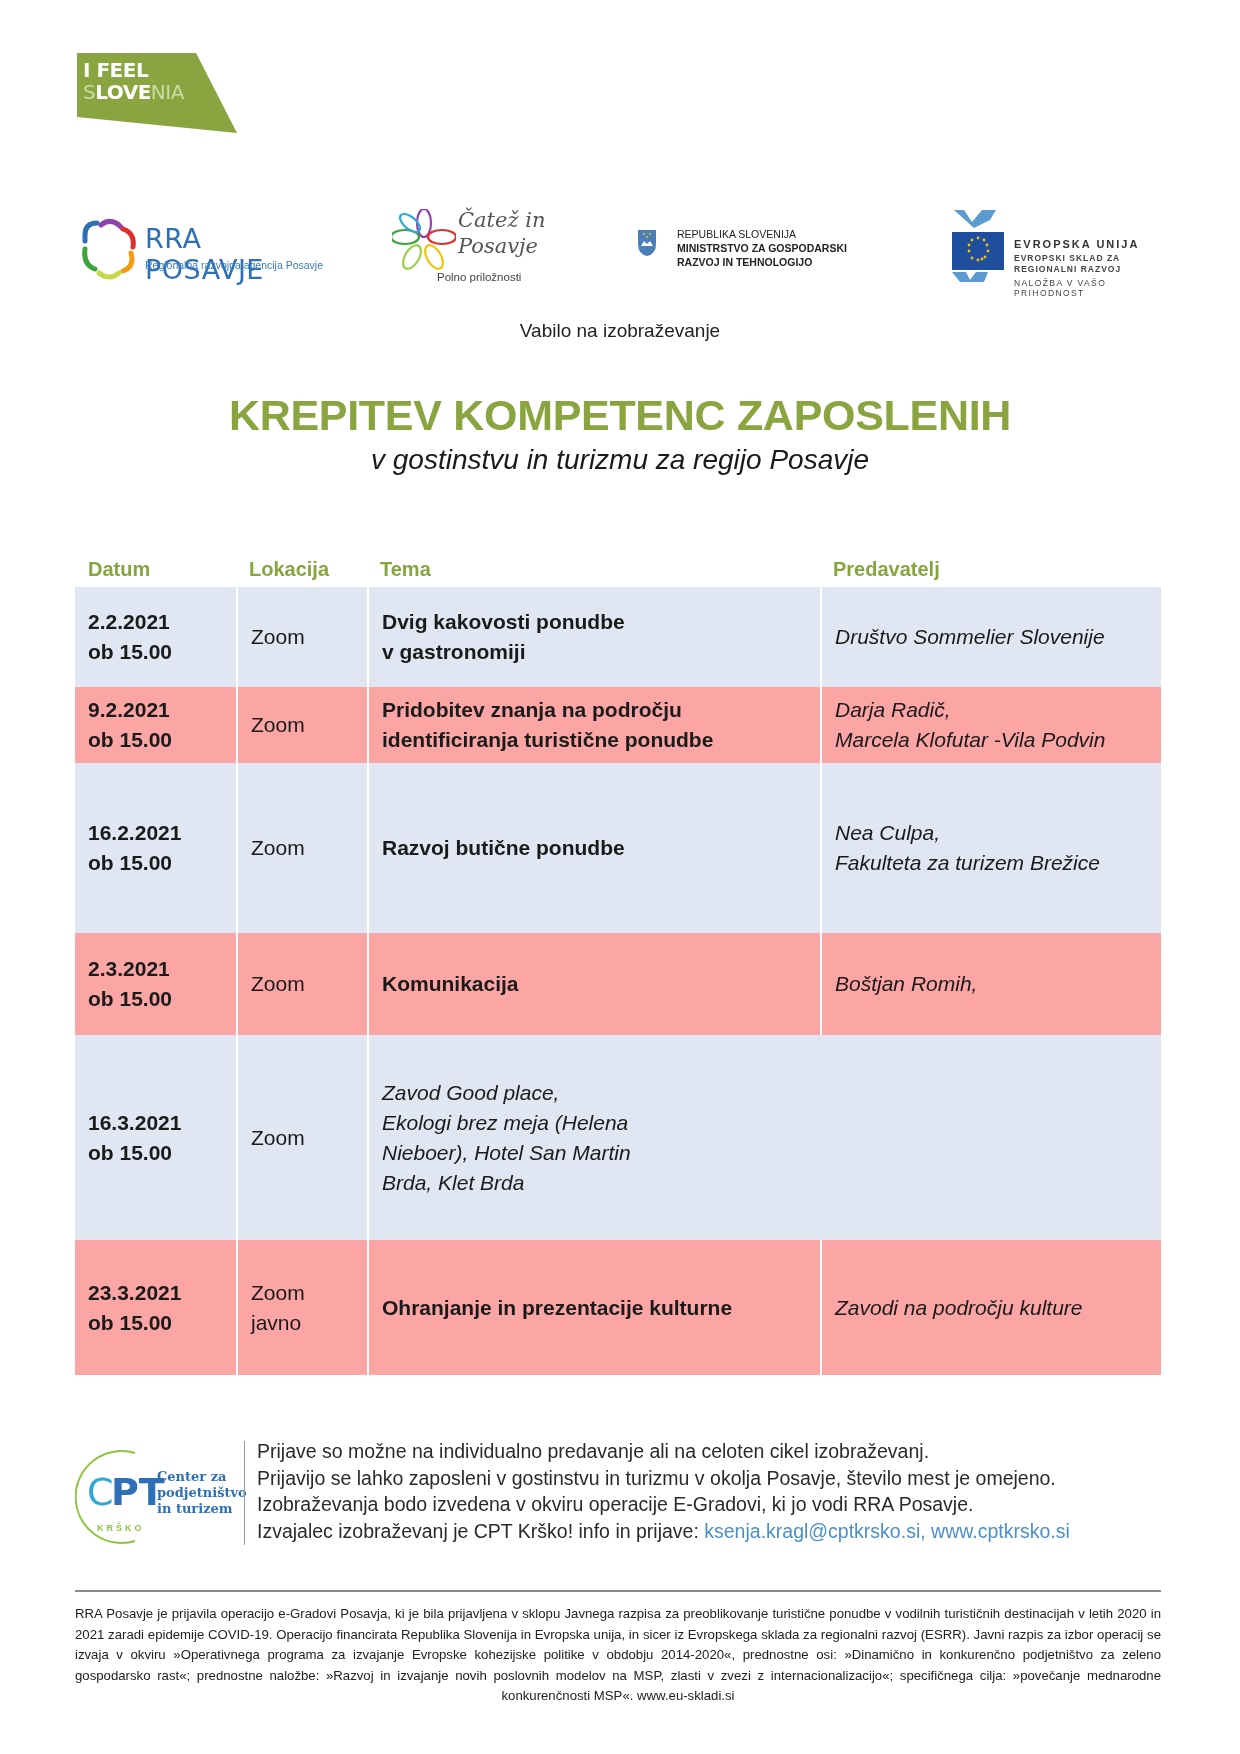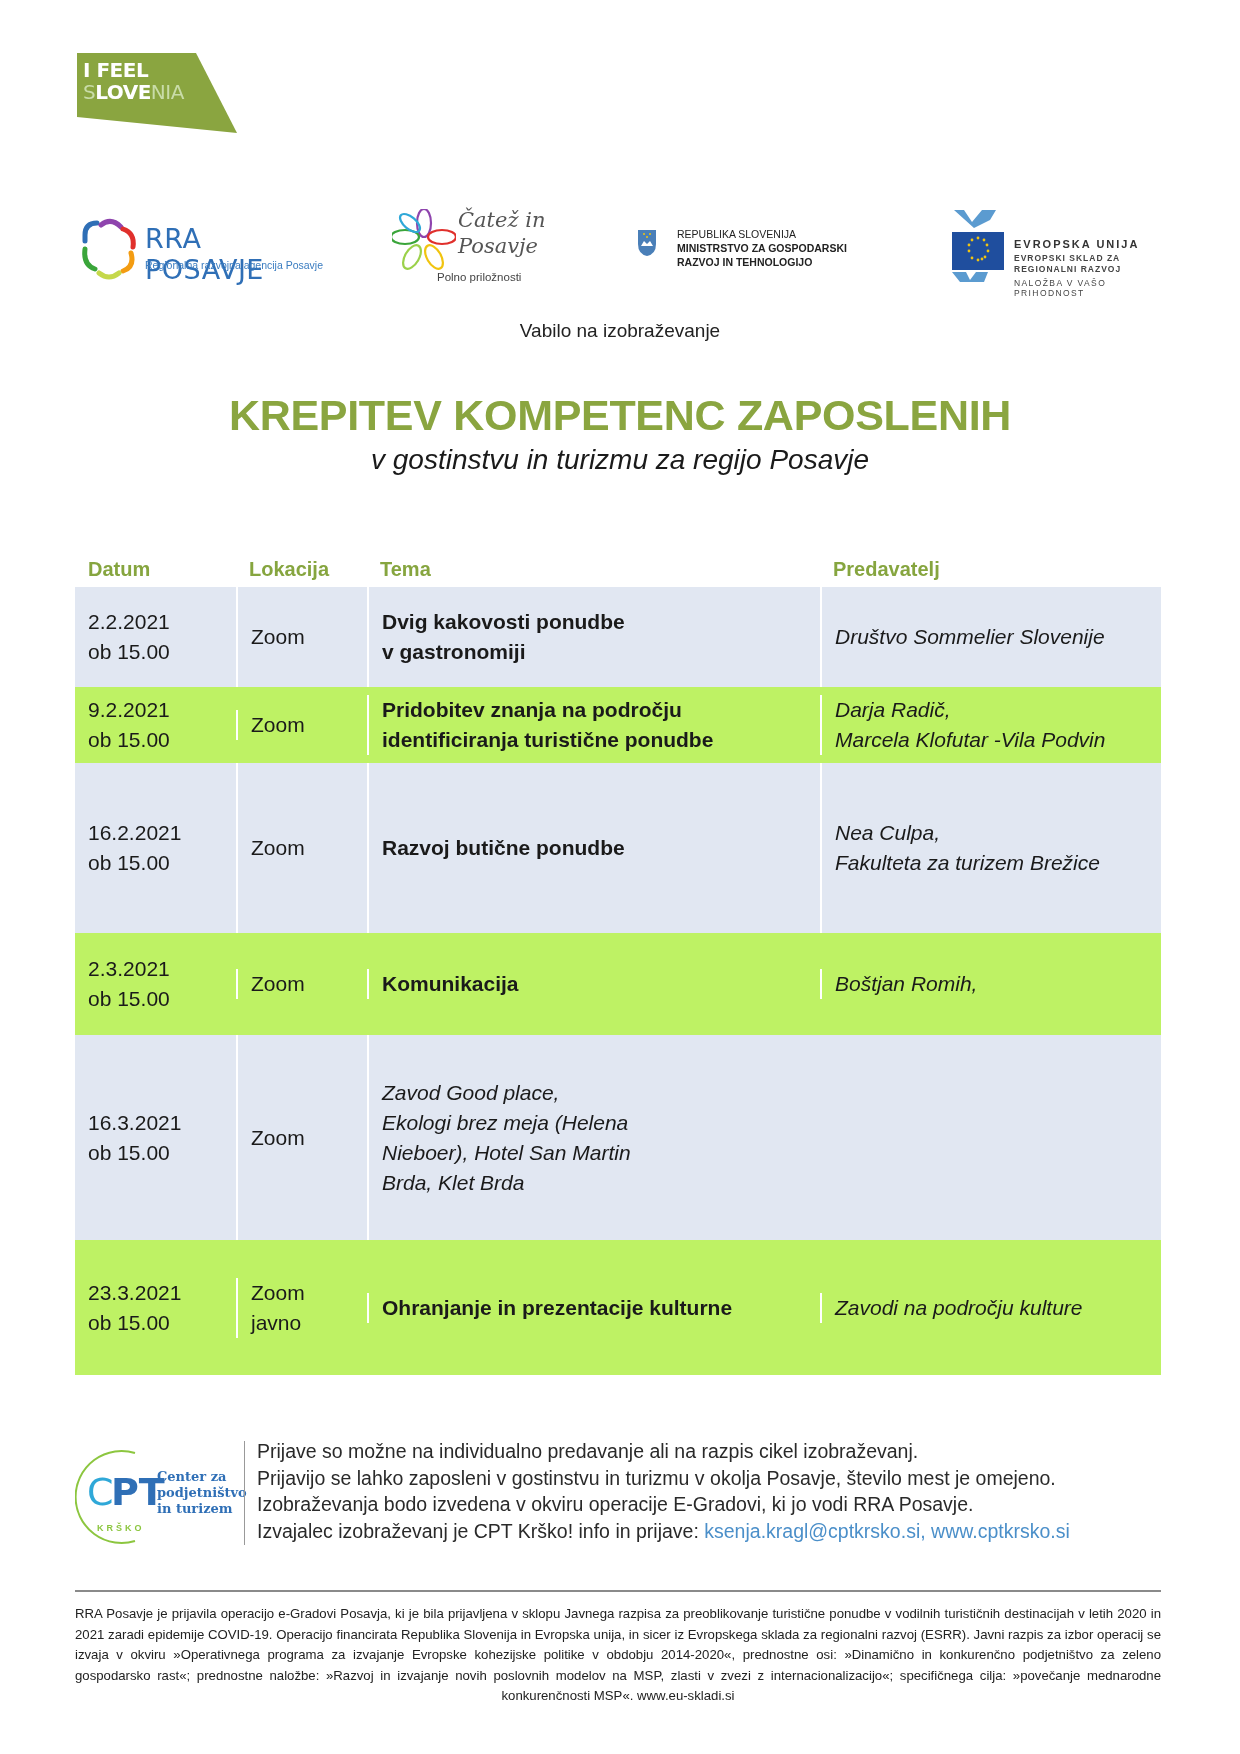--- a/index.html
+++ b/index.html
@@ -41,23 +41,23 @@
   .title { position: absolute; left: 0; width: 1240px; top: 391px; text-align: center; font-size: 43px; font-weight: bold; color: #8aa540; letter-spacing: -0.3px; }
   .subtitle { position: absolute; left: 0; width: 1240px; top: 444px; text-align: center; font-size: 28px; font-style: italic; color: #1a1a1a; }
 
   
   .tbl { position: absolute; left: 75px; top: 552px; width: 1086px; }
   .thead { display: flex; height: 35px; align-items: center; }
   .th { font-size: 20px; font-weight: bold; color: #86a53f; padding-left: 13px; }
   .c1 { width: 161px; } .c2 { width: 131px; } .c3 { width: 453px; } .c4 { width: 341px; }
   .row { display: flex; }
   .row.blue { background: #e1e7f2; }
-  .row.green { background: #bef264; align-items: center; }
+  .row.green { background: #fca5a5; }
   .cell { display: flex; align-items: center; padding-left: 13px; font-size: 21px; line-height: 30px; border-left: 2px solid #ffffff; }
-  .cell.c1 { border-left: none; font-weight: normal; }
+  .cell.c1 { border-left: none; font-weight: bold; }
   .cell.c3 { font-weight: bold; }
   .cell.c4 { font-style: italic; }
   .cell .stack { display: flex; flex-direction: column; }
 
   
   .cpt { position: absolute; left: 75px; top: 1447px; width: 170px; height: 100px; }
   .cpt .lbl { position: absolute; left: 82px; top: 22px; font-size: 13px; line-height: 16px; font-weight: bold; color: #2f6fb6; font-family: "DejaVu Serif", serif; }
   .cpt .krsko { position: absolute; left: 22px; top: 76px; font-size: 9px; color: #8cc63f; letter-spacing: 3px; font-weight: bold; }
   .vsep { position: absolute; left: 244px; top: 1441px; width: 1px; height: 104px; background: #999; }
   .info { position: absolute; left: 257px; top: 1438px; font-size: 19.5px; line-height: 26.5px; color: #2a2a2a; }
@@ -311,20 +311,20 @@
   </svg>
   <div class="lbl">
     <div>Center za</div>
     <div>podjetništvo</div>
     <div>in turizem</div>
   </div>
   <div class="krsko">KRŠKO</div>
 </div>
 <div class="vsep"></div>
 <div class="info">
-  <div>Prijave so možne na individualno predavanje ali na razpis cikel izobraževanj.</div>
+  <div>Prijave so možne na individualno predavanje ali na celoten cikel izobraževanj.</div>
   <div>Prijavijo se lahko zaposleni v gostinstvu in turizmu v okolja Posavje, število mest je omejeno.</div>
   <div>Izobraževanja bodo izvedena v okviru operacije E-Gradovi, ki jo vodi RRA Posavje.</div>
   <div><span>Izvajalec izobraževanj je CPT Krško!  info in prijave: </span><span class="link">ksenja.kragl@cptkrsko.si, www.cptkrsko.si</span></div>
 </div>
 
 <div class="hsep"></div>
 <div class="footer">RRA Posavje je prijavila operacijo e-Gradovi Posavja, ki je bila prijavljena v sklopu Javnega razpisa za preoblikovanje turistične ponudbe  v vodilnih turističnih destinacijah v letih 2020 in 2021 zaradi epidemije COVID-19. Operacijo financirata Republika Slovenija in Evropska unija, in sicer iz Evropskega sklada za regionalni razvoj (ESRR).  Javni razpis za izbor operacij se izvaja v okviru »Operativnega programa za izvajanje Evropske kohezijske politike v obdobju 2014-2020«, prednostne osi: »Dinamično in konkurenčno podjetništvo za zeleno gospodarsko rast«; prednostne naložbe: »Razvoj in izvajanje novih poslovnih modelov na MSP, zlasti v zvezi z internacionalizacijo«; specifičnega cilja: »povečanje mednarodne konkurenčnosti MSP«. www.eu-skladi.si</div>
 
 </body></html>

